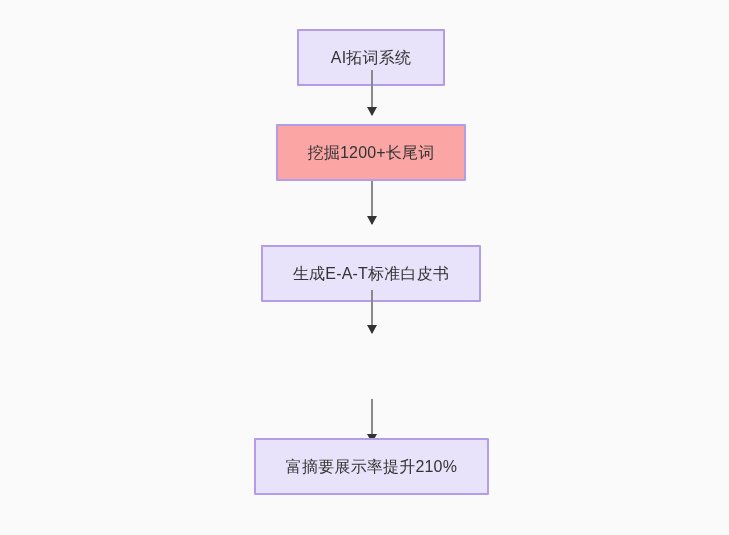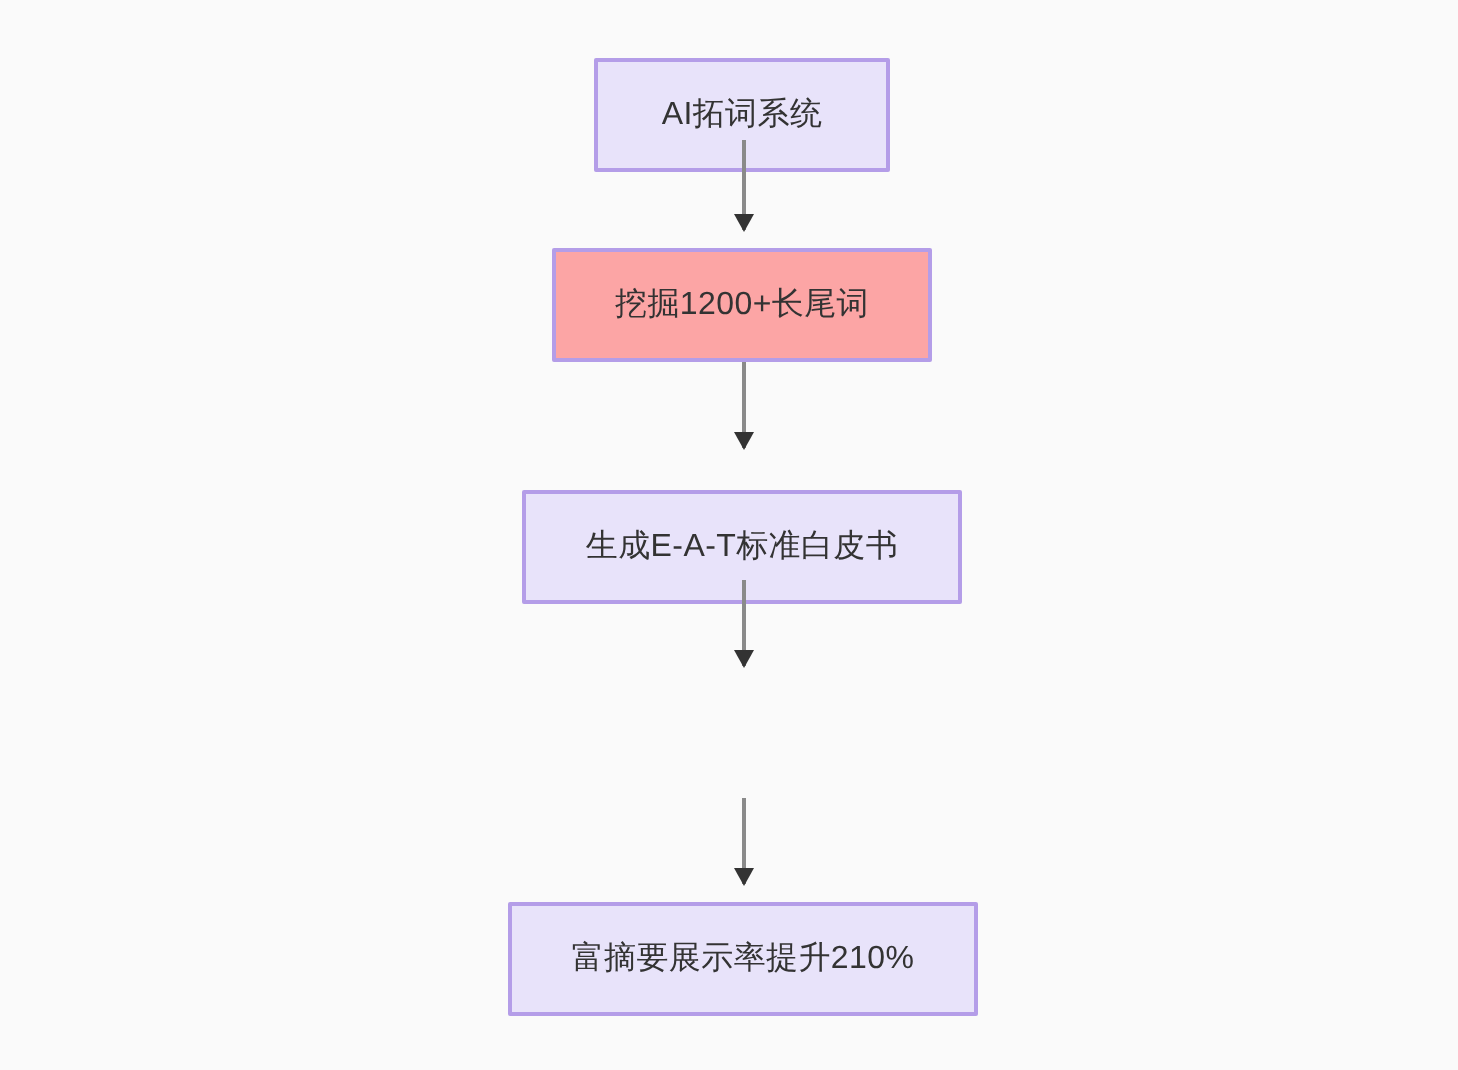--- a/index.html
+++ b/index.html
@@ -86,17 +86,17 @@
     <div class="edge-line" style="height: 43px; background: rgb(138, 138, 138);"></div>
     <div class="edge-head" style="top: 35px; border-top-color: rgb(51, 51, 51);"></div>
   </div>
 
 
   <div class="edge" id="edge-4" style="left: 371px; top: 399px;">
     <div class="edge-line" style="height: 43px; background: rgb(138, 138, 138);"></div>
     <div class="edge-head" style="top: 35px; border-top-color: rgb(51, 51, 51);"></div>
   </div>
 
-  <div class="node" id="node-5" style="left: 254px; top: 451px; width: 235px; height: 57px; background: rgb(232, 227, 250); border-color: rgb(180, 157, 232); color: rgb(51, 51, 51);">
+  <div class="node" id="node-5" style="left: 254px; top: 438px; width: 235px; height: 57px; background: rgb(232, 227, 250); border-color: rgb(180, 157, 232); color: rgb(51, 51, 51);">
     <span>富摘要展示率提升210%</span>
   </div>
 
 </div>
 
 </body></html>

